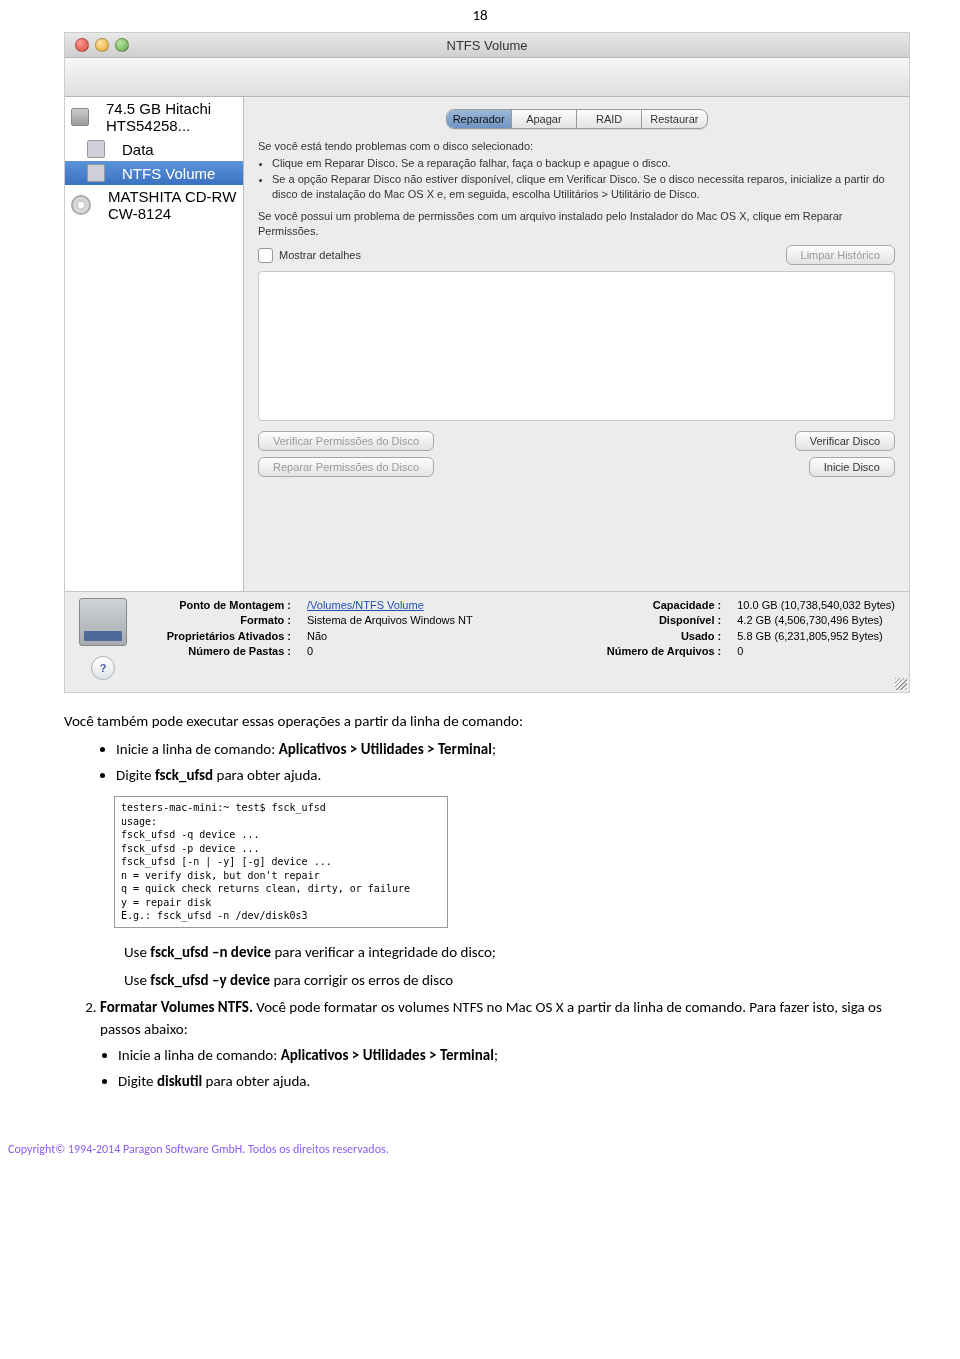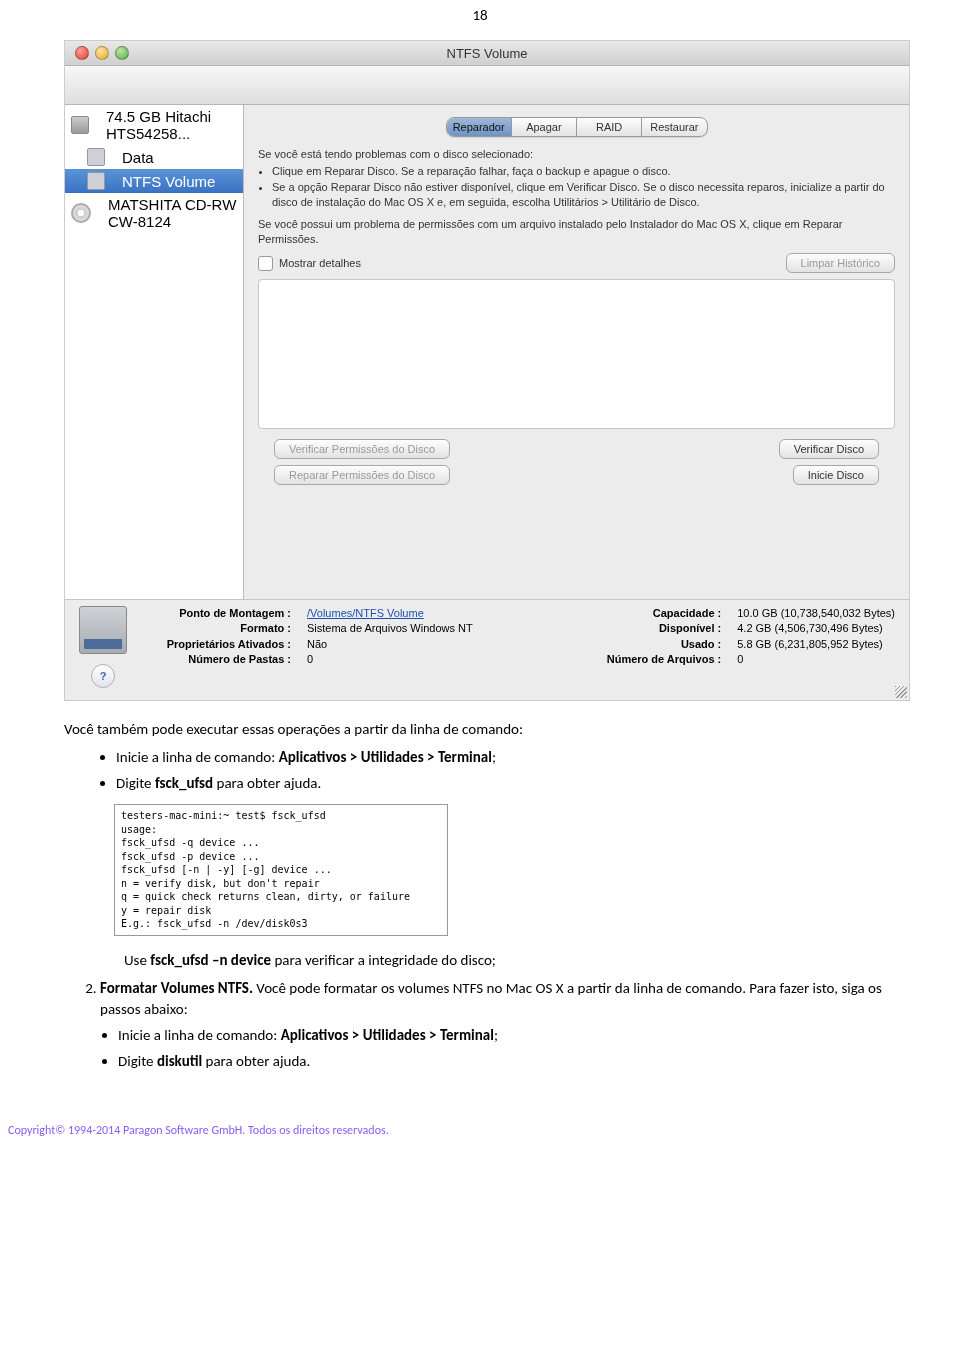--- a/index.html
+++ b/index.html
@@ -1,17 +1,17 @@
 <!DOCTYPE html>
 <html><head>
 <meta charset="utf-8">
 <style>
   body { margin:0; font-family:"Lucida Grande","Segoe UI",Arial,sans-serif; background:#fff; color:#000; font-size:13px; }
   .page { width:960px; margin:0 auto; padding:0 0 40px 0; }
-  .page-num { text-align:center; font-family:Calibri,Arial,sans-serif; font-size:15px; padding:6px 0 16px; }
+  .page-num { text-align:center; font-family:Calibri,Arial,sans-serif; font-size:15px; padding:6px 0 8px; }
   .screenshot { width:844px; margin:0 auto 18px 64px; border:1px solid #ccc; background:#ececec; }
   
   .titlebar { height:24px; background:linear-gradient(#e8e8e8,#cfcfcf); border-bottom:1px solid #b5b5b5; position:relative; display:flex; align-items:center; }
   .traffic { display:flex; gap:6px; padding-left:10px; }
   .dot { width:12px; height:12px; border-radius:50%; border:1px solid rgba(0,0,0,0.25); }
   .dot.red{background:radial-gradient(circle at 35% 30%,#ff9b93,#d9453a);}
   .dot.yellow{background:radial-gradient(circle at 35% 30%,#ffe2a0,#e1a92e);}
   .dot.green{background:radial-gradient(circle at 35% 30%,#b8e8a0,#5fa84a);}
   .titlebar-title{position:absolute;left:0;right:0;text-align:center;font-size:13px;color:#333;}
   .toolbar-scr{height:38px;background:linear-gradient(#f7f7f7,#dedede);border-bottom:1px solid #b5b5b5;}
@@ -31,21 +31,21 @@
   .seg{flex:1;text-align:center;padding:3px 0;font-size:11px;border-right:1px solid #9a9a9a;cursor:default;}
   .seg:last-child{border-right:none;}
   .seg.active{background:linear-gradient(#9db8d8,#6f94c4);color:#111;}
   .intro p{margin:2px 0;line-height:1.35;}
   .intro ul{margin:2px 0 8px 14px;padding:0;}
   .intro li{margin:1px 0;line-height:1.35;}
   .opts-row{display:flex;align-items:center;gap:6px;margin:6px 0;}
   .btn{display:inline-block;padding:3px 14px;border:1px solid #a7a7a7;border-radius:6px;background:linear-gradient(#fdfdfd,#e2e2e2);font-size:11px;color:#333;}
   .btn.disabled{color:#9a9a9a;}
   .logbox{height:148px;background:#fff;border:1px solid #c6c6c6;border-radius:4px;margin:4px 0 10px;}
-  .btn-row{display:flex;justify-content:space-between;margin:6px 16px;align-items:center;}
+  .btn-row{display:flex;justify-content:space-between;margin:6px 0;align-items:center;}
   
   .footer-info{display:flex;gap:14px;padding:6px 14px 12px;background:#ececec;border-top:1px solid #c6c6c6;font-size:11px;}
   .disk-ico{width:46px;height:46px;background:linear-gradient(#cfd2d6,#a7abb1);border:1px solid #888;border-radius:3px;position:relative;}
   .disk-ico::after{content:"";position:absolute;left:4px;right:4px;bottom:4px;height:10px;background:#4c6b9a;border-radius:1px;}
   .kv{display:flex;gap:16px;line-height:1.4;}
   .kv .k{font-weight:bold;text-align:right;}
   .col1 .k{width:150px;}
   .col2 .k{width:120px;}
   .link{color:#1e4fb3;text-decoration:underline;}
   .help-btn{width:22px;height:22px;border:1px solid #b0b0b0;border-radius:50%;background:linear-gradient(#fff,#dfe3ec);display:flex;align-items:center;justify-content:center;color:#4a5faa;font-weight:bold;margin-top:10px;}
@@ -190,20 +190,21 @@
       <div>fsck_ufsd [-n | -y] [-g] device ...</div>
       <div>  n = verify disk, but don't repair</div>
       <div>  q = quick check returns clean, dirty, or failure</div>
       <div>  y = repair disk</div>
       <div></div>
       <div>E.g.: fsck_ufsd -n /dev/disk0s3</div>
     </div>
 
     <div class="indent-block">
       <p><span>Use </span><b>fsck_ufsd –n device</b><span> para verificar a integridade do disco;</span></p>
+      <p><span>Use </span><b>fsck_ufsd –y device</b><span> para corrigir os erros de disco</span></p>
     </div>
 
     <ol class="doc-n" start="2">
       <li><b>Formatar Volumes NTFS.</b><span> Você pode formatar os volumes NTFS no Mac OS X a partir da linha de comando. Para fazer isto, siga os passos abaixo:</span>
         <ul class="doc-b" style="margin-left:18px;">
           <li><span>Inicie a linha de comando: </span><b>Aplicativos &gt; Utilidades &gt; Terminal</b><span>;</span></li>
           <li><span>Digite </span><b>diskutil</b><span> para obter ajuda.</span></li>
         </ul>
       </li>
     </ol>

